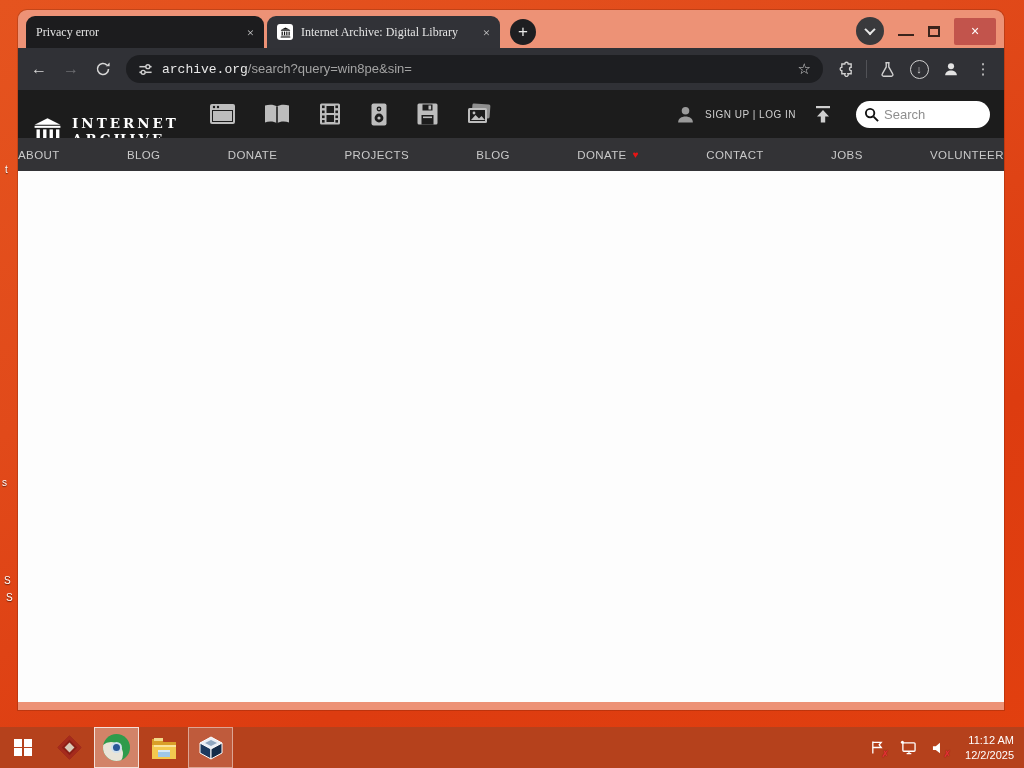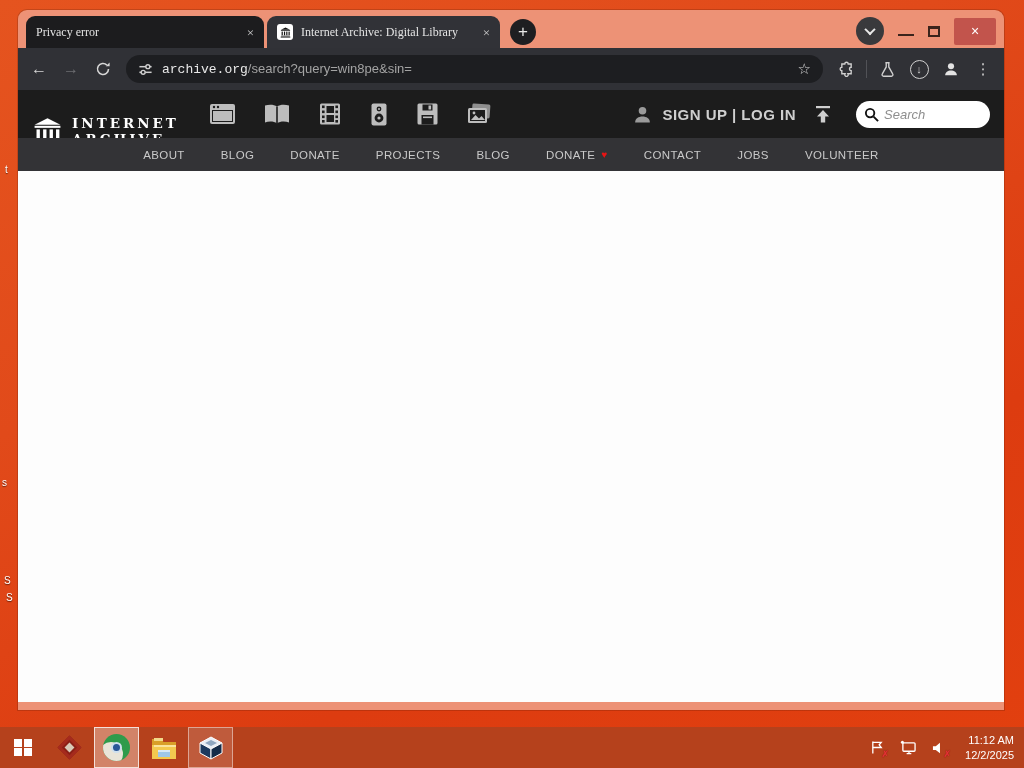--- a/index.html
+++ b/index.html
@@ -69,26 +69,26 @@
   .kebab { color:#d0d0d0; font-size:15px; letter-spacing:0; }
 
   
   .webpage { height:612px; display:flex; flex-direction:column; background:#fdfdfd; overflow:hidden; }
 
   .ia-header { height:48px; background:#1c1c1c; display:flex; align-items:center; padding:0 14px; flex:none; }
   .ia-logo { display:flex; align-items:center; gap:9px;margin-top:36px; }
   .ia-logo-text { font-family:"DejaVu Serif","Liberation Serif",serif; color:#fff; font-size:13.5px; letter-spacing:3px; line-height:1.15; font-weight:600; }
   .media-icons { display:flex; gap:27px; margin-left:30px; align-items:center; }
   .ia-right { margin-left:auto; display:flex; align-items:center; gap:9px; }
-  .auth { color:#cfcfcf; font-size:15px; letter-spacing:.5px; white-space:nowrap;font-weight:bold; }
+  .auth { color:#cfcfcf; font-size:10px; letter-spacing:.5px; white-space:nowrap; }
   .search-pill { width:134px; height:27px; background:#fff; border-radius:14px; display:flex; align-items:center; padding:0 8px; gap:5px; margin-left:14px; }
-  .search-pill input { border:none; outline:none; width:90px; font-size:13px; color:#6d28d9; background:transparent; font-family:"Liberation Sans",sans-serif;font-style:italic; }
+  .search-pill input { border:none; outline:none; width:90px; font-size:13px; color:#6d28d9; background:transparent; font-family:"Liberation Sans",sans-serif; }
   .search-pill input::placeholder { color:#8e8e8e; }
 
-  .ia-nav { height:33px; background:#333336; display:flex; align-items:center; justify-content:center; gap:36px; flex:none; }
+  .ia-nav { height:33px; background:#333336; display:flex; align-items:center; justify-content:space-between; gap:36px; flex:none; }
   .ia-nav a { color:#c9c9c9; font-size:11.5px; letter-spacing:.4px; text-decoration:none; display:flex; align-items:center; gap:6px; }
   .heart { color:#e81414; font-size:10px; }
 
   .ia-content { flex:1; background:#fdfdfd; }
 
   
   .taskbar {
     position:absolute; left:0; right:0; bottom:0; height:41px; background:#b5411c;
     display:flex; align-items:stretch;
   }

